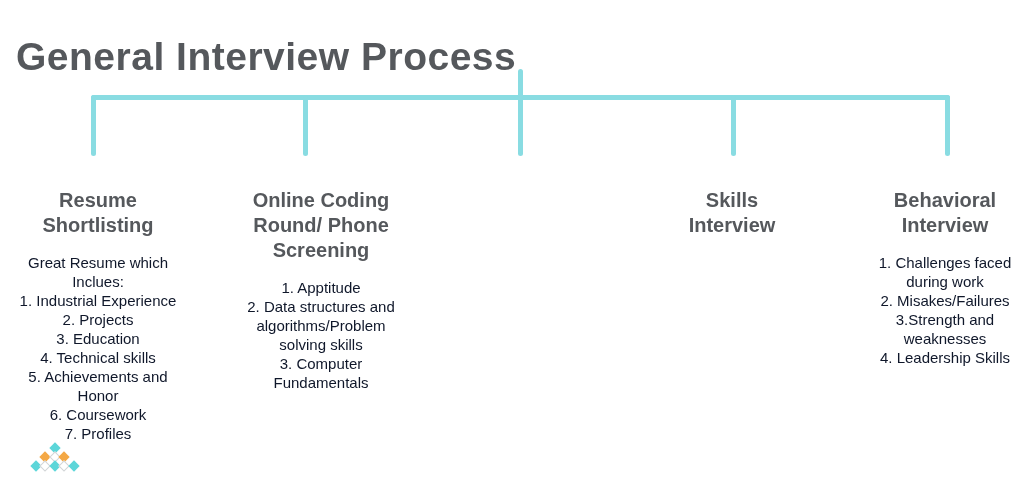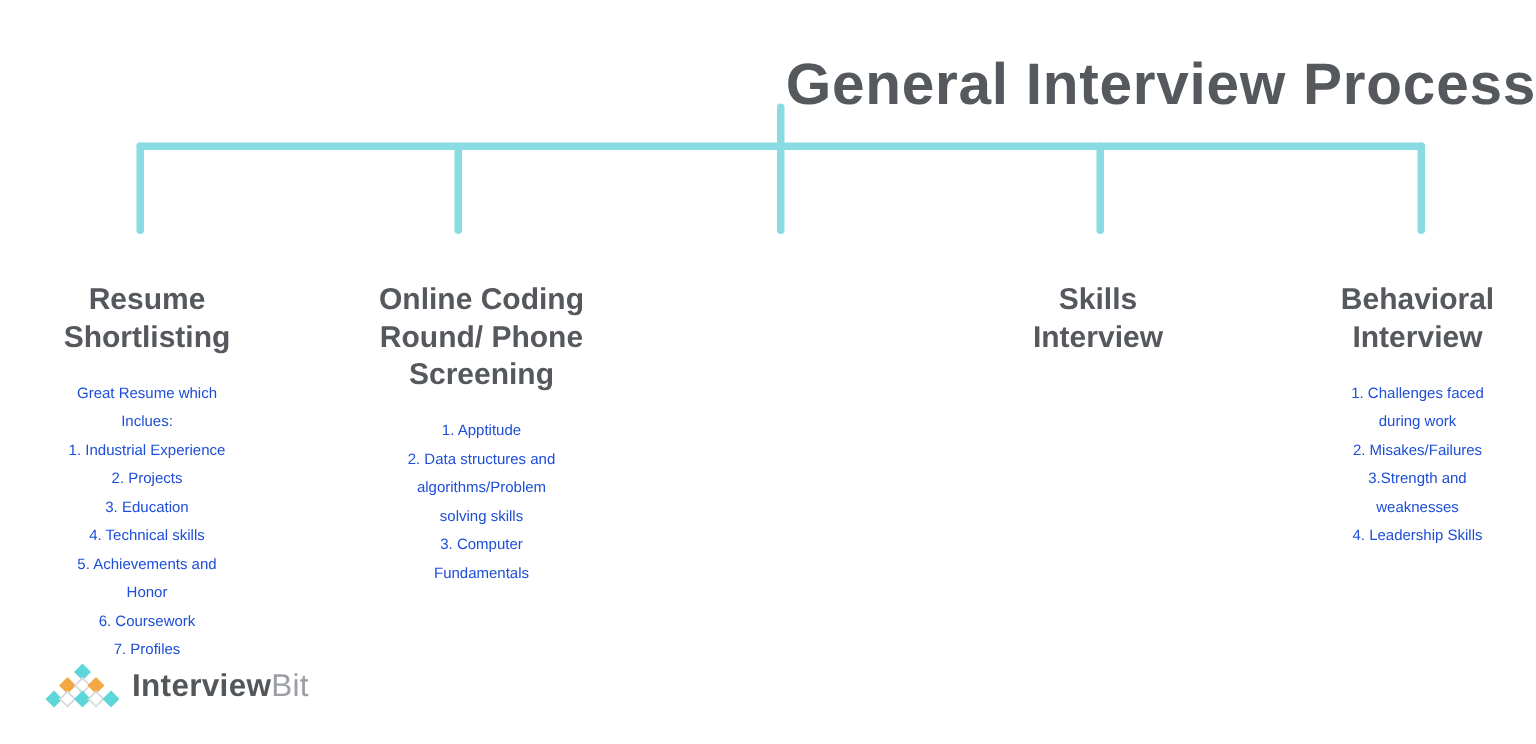--- a/index.html
+++ b/index.html
@@ -6,21 +6,21 @@
   body {
     width: 1024px; height: 496px;
     background: #ffffff;
     position: relative;
     overflow: hidden;
     font-family: "Liberation Sans", sans-serif;
   }
   .title {
     position: absolute;
     top: 8px; left: 16px; width: 1008px;
-    text-align: right;
+    text-align: left;
     font-size: 39px;
     line-height: 46px;
     font-weight: 700;
     letter-spacing: 0.5px;
     color: #55585c;
   }
   
   .line { position: absolute; background: #89dce2; border-radius: 2.5px; }
   .stem { left: 518px; top: 69px; width: 5px; height: 30px; }
   .hbar { left: 91px; top: 95px; width: 859px; height: 5px; }
@@ -34,23 +34,23 @@
   .col { position: absolute; top: 172px; text-align: center; }
   .col h2 {
     margin: 16px 0 15px 0;
     font-size: 20px;
     line-height: 25px;
     font-weight: 700;
     color: #55585c;
     white-space: pre-line;
   }
   .col .body {
-    font-size: 10px;
+    font-size: 15px;
     line-height: 19px;
-    color: #1d4ed8;
+    color: #0f172a;
     white-space: pre-line;
   }
   .col-1 { left: 3px;   width: 190px; }
   .col-2 { left: 231px; width: 180px; }
   .col-3 { left: 430px; width: 180px; }
   .col-4 { left: 640px; width: 184px; }
   .col-5 { left: 850px; width: 190px; }
   
   .logo {
     position: absolute;
@@ -141,14 +141,13 @@
       <span class="diamond" style="left: 20.5px; top: 2px; background: rgb(92, 214, 217);"></span>
       <span class="diamond" style="left: 11px; top: 11px; background: rgb(244, 168, 69);"></span>
       <span class="diamond diamond-white" style="left: 20.5px; top: 11px; background: rgb(255, 255, 255);"></span>
       <span class="diamond" style="left: 30px; top: 11px; background: rgb(244, 168, 69);"></span>
       <span class="diamond" style="left: 1.5px; top: 20px; background: rgb(92, 214, 217);"></span>
       <span class="diamond diamond-white" style="left: 11px; top: 20px; background: rgb(255, 255, 255);"></span>
       <span class="diamond" style="left: 20.5px; top: 20px; background: rgb(92, 214, 217);"></span>
       <span class="diamond diamond-white" style="left: 30px; top: 20px; background: rgb(255, 255, 255);"></span>
       <span class="diamond" style="left: 39.5px; top: 20px; background: rgb(92, 214, 217);"></span>
     </div>
-  <div class="logo-text"><span>Interview</span><span class="brand-light">Bit</span></div>
 </div>
 
 </body></html>

